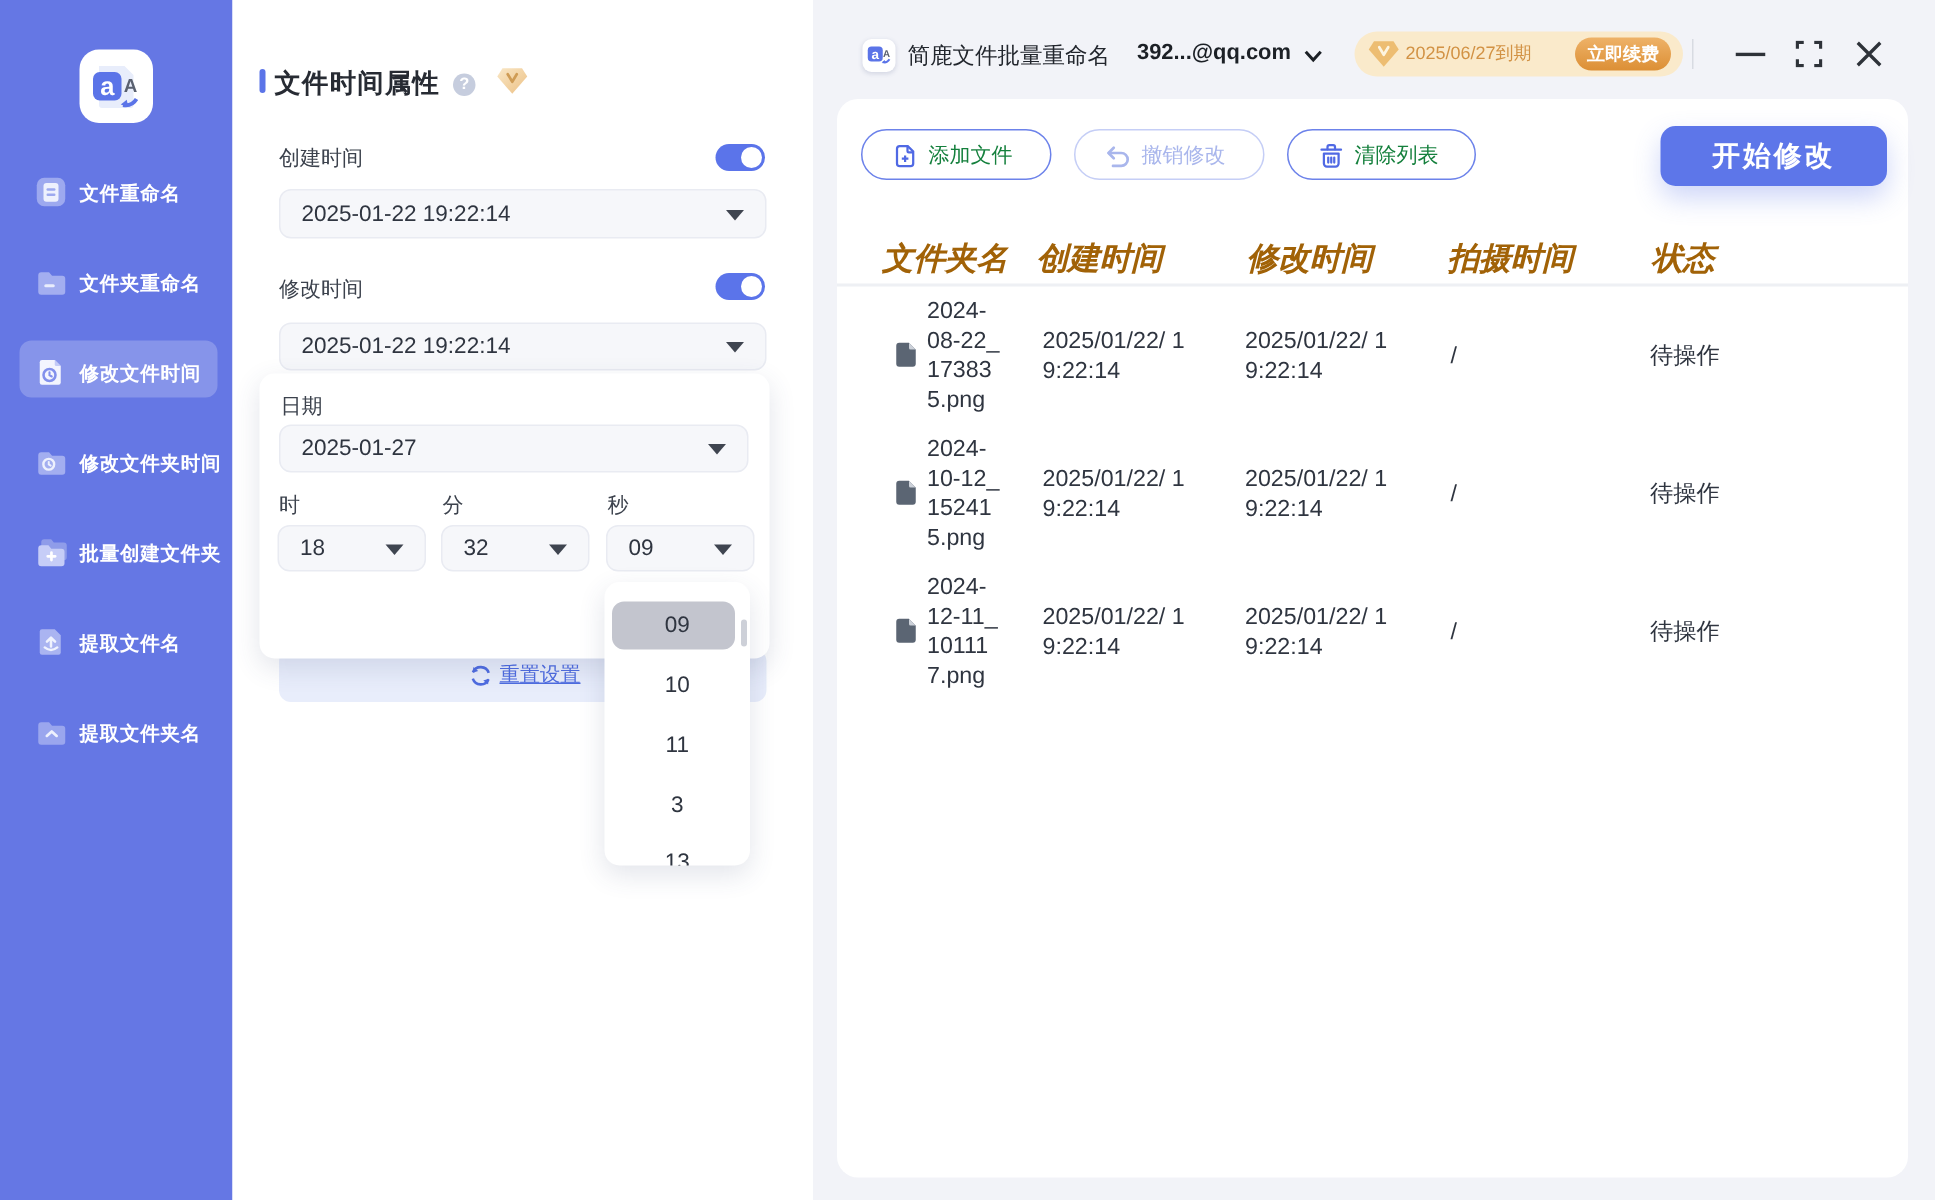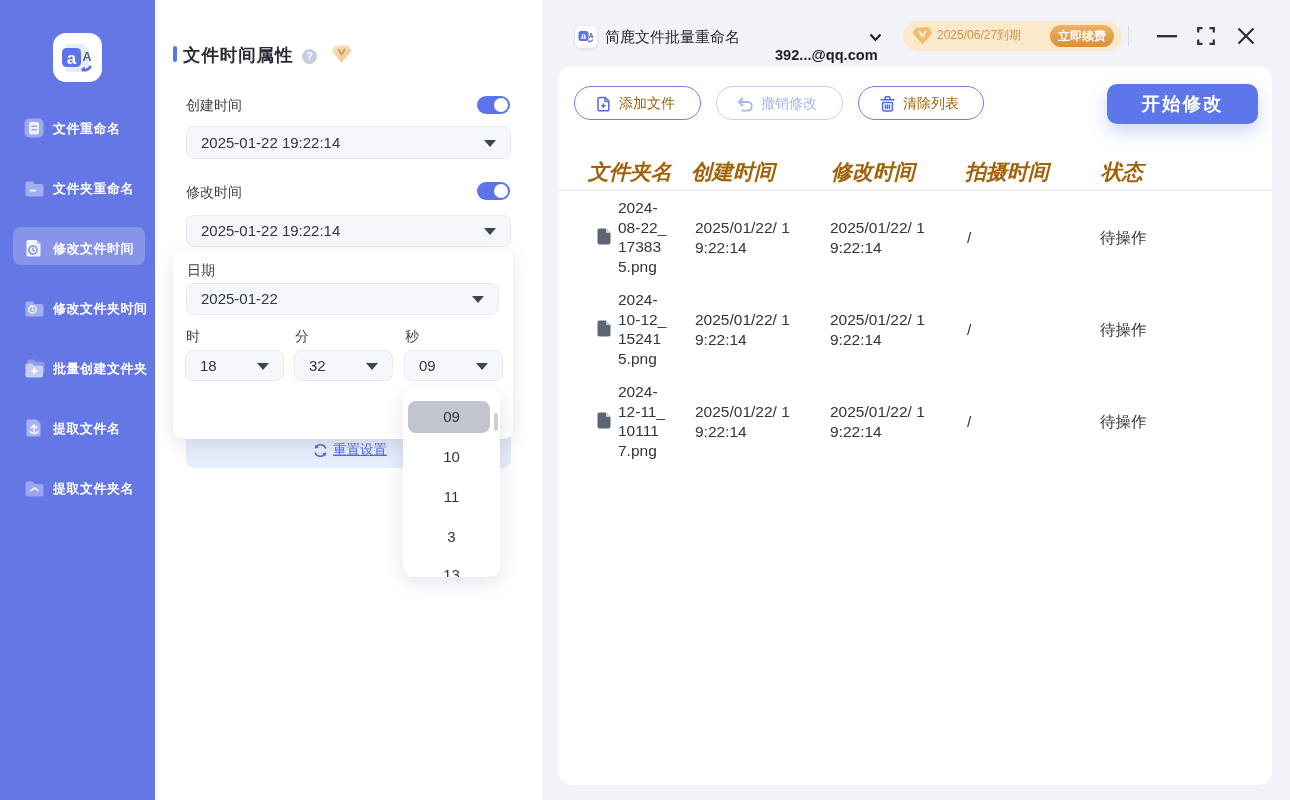--- a/index.html
+++ b/index.html
@@ -40,21 +40,21 @@
 
 #right { left:542px; top:0; width:748px; height:800px; background:#f2f3f8; }
 #card { left:16px; top:66px; width:714px; height:719px; background:#fff; border-radius:14px; }
 .htitle { font-size:15px; color:#22262d; }
 .hmail { font-size:14.6px; font-weight:bold; color:#1c2026; }
 .badge { left:361px; top:21px; width:219px; height:30px; background:#faeacb; border-radius:15px; }
 .badge .btx { position:absolute; left:34px; top:6px; font-size:12px; color:#d29244; }
 .renew { position:absolute; left:147px; top:4px; width:64px; height:22px; border-radius:11px; background:linear-gradient(180deg,#eeb268,#dc8f35); color:#fff; font-size:12px; font-weight:bold; text-align:center; line-height:22px; }
 
 
-.tbtn { top:20px; height:34px; border:1px solid #6c82ea; border-radius:17px; color:#a16207; font-size:14px; }
+.tbtn { top:20px; height:34px; border:1px solid #6c82ea; border-radius:17px; color:#15803d; font-size:14px; }
 .tbtn.dis { border-color:#c5cef6; color:#a9b6ec; }
 .tbtn .lb { position:absolute; top:50%; margin-top:-8px; white-space:nowrap; }
 #gobtn { left:549px; top:18px; width:151px; height:40px; background:#5d76e9; border-radius:10px; color:#fff; font-size:18.5px; font-weight:bold; text-align:center; line-height:40px; box-shadow:0 8px 18px rgba(93,118,233,0.30); letter-spacing:2px; }
 
 
 .th { top:92px; font-size:21px; color:#a16207; font-weight:bold;font-style:italic; }
 .hline { left:0px; top:123px; width:714px; height:1.5px; background:#eef0f4; }
 .cell { font-size:15.5px; color:#2f3540; line-height:19.5px; }
 </style>
 </head>
@@ -168,21 +168,21 @@
   <svg class="abs" style="left:158px; top:443px;" width="15" height="15" viewBox="0 0 15 15">
     <path d="M12.8 5.6 A5.6 5.6 0 0 0 2.3 5.2" fill="none" stroke="#4f6ce0" stroke-width="1.7"></path>
     <path d="M2.6 1.6 L2.2 5.5 5.8 4.4 z" fill="#4f6ce0"></path>
     <path d="M2.2 9.4 a5.6 5.6 0 0 0 10.5 0.4" fill="none" stroke="#4f6ce0" stroke-width="1.7"></path>
     <path d="M12.4 13.4 L12.8 9.5 9.2 10.6 z" fill="#4f6ce0"></path>
   </svg>
 
   <div id="popup" class="abs">
     <div class="flabel abs" style="left:14px; top:13px;">日期</div>
     <div class="inp abs" style="left:13px; top:34px; width:313px; height:32px;">
-        <span class="tx">2025-01-22</span>
+        <span class="tx">2025-01-27</span>
         <span class="caret"></span>
       </div>
     <div class="flabel abs" style="left:13px; top:79px;">时</div>
     <div class="flabel abs" style="left:122px; top:79px;">分</div>
     <div class="flabel abs" style="left:232px; top:79px;">秒</div>
     <div class="inp abs" style="left:12px; top:101px; width:99px; height:31px;">
         <span class="tx">18</span>
         <span class="caret"></span>
       </div>
     <div class="inp abs" style="left:121px; top:101px; width:99px; height:31px;">
@@ -227,21 +227,21 @@
       <g fill="none" stroke="#2e3239" stroke-width="2.2">
         <path d="M1.2 5.5 V1.2 H5.5"></path>
         <path d="M12.5 1.2 H16.8 V5.5"></path>
         <path d="M16.8 12.5 V16.8 H12.5"></path>
         <path d="M5.5 16.8 H1.2 V12.5"></path>
       </g>
     </svg>
   <svg class="abs" style="left:695px; top:27px;" width="18" height="18" viewBox="0 0 18 18">
       <path d="M1.5 1.5 L16.5 16.5 M16.5 1.5 L1.5 16.5" stroke="#2e3239" stroke-width="2.2"></path>
     </svg>
-  <div class="hmail abs" style="left:233px; top:27px;margin-top:20px;">392...@qq.com</div>
+  <div class="hmail abs" style="left:216px; top:27px;">392...@qq.com</div>
   <div class="badge abs">
     <svg class="abs" style="left:9px; top:5px;" width="21" height="20" viewBox="0 0 21 18">
       <path d="M4 0.5 h13 l3.5 5.5 -10 11.5 -10 -11.5 z" fill="#edbd72"></path>
       <path d="M7.5 4.5 l3 5 3 -5" fill="none" stroke="#fdf4e0" stroke-width="1.8" stroke-linecap="round" stroke-linejoin="round"></path>
     </svg>
       <span class="btx">2025/06/27到期</span>
       <span class="renew">立即续费</span>
     </div>
   <div class="abs" style="left:586px; top:26px; width:1px; height:20px; background:#d8dbe2;"></div>
 

